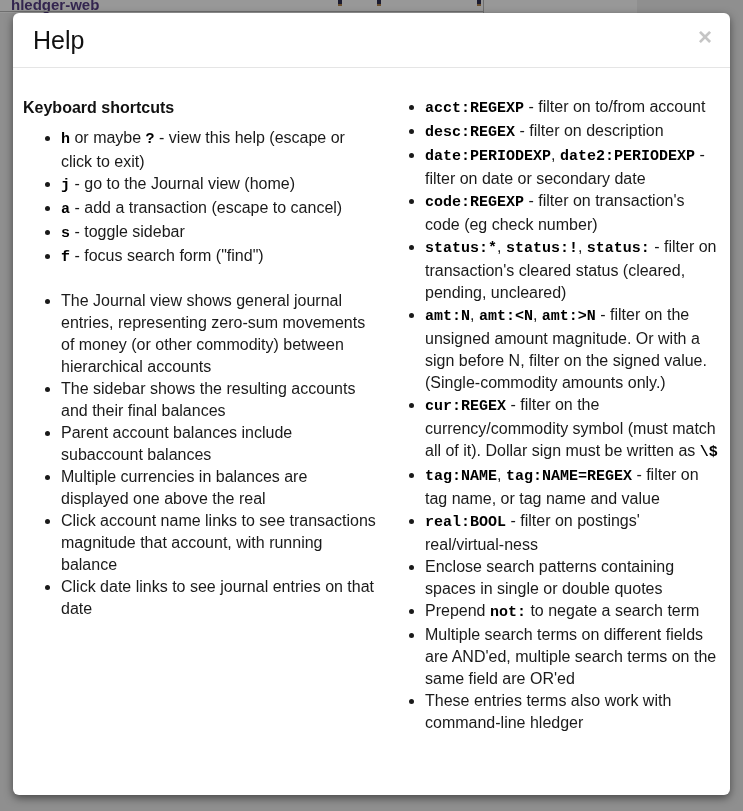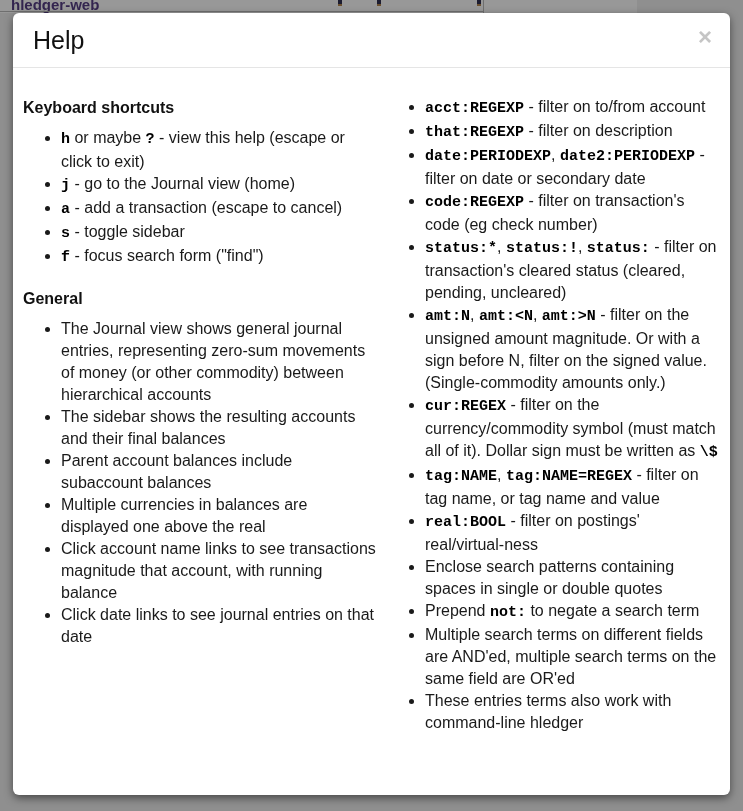--- a/index.html
+++ b/index.html
@@ -128,34 +128,33 @@
   <div class="modal-body">
     <div class="col-left">
         <h4 class="section-heading">Keyboard shortcuts</h4>
         <ul class="help-list">
           <li><span class="code">h</span> or maybe <span class="code">?</span> - view this help (escape or click to exit)</li>
           <li><span class="code">j</span> - go to the Journal view (home)</li>
           <li><span class="code">a</span> - add a transaction (escape to cancel)</li>
           <li><span class="code">s</span> - toggle sidebar</li>
           <li><span class="code">f</span> - focus search form ("find")</li>
         </ul>
-        <h4 class="section-heading">General</h4>
         <ul class="help-list">
           <li>The Journal view shows general journal entries, representing zero-sum movements of money (or other commodity) between hierarchical accounts</li>
           <li>The sidebar shows the resulting accounts and their final balances</li>
           <li>Parent account balances include subaccount balances</li>
           <li>Multiple currencies in balances are displayed one above the real</li>
           <li>Click account name links to see transactions magnitude that account, with running balance</li>
           <li>Click date links to see journal entries on that date</li>
         </ul>
       </div>
     <div class="col-right">
         <ul class="help-list">
           <li><span class="code">acct:REGEXP</span> - filter on to/from account</li>
-          <li><span class="code">that:REGEXP</span> - filter on description</li>
+          <li><span class="code">desc:REGEX</span> - filter on description</li>
           <li><span class="code">date:PERIODEXP</span>, <span class="code">date2:PERIODEXP</span> - filter on date or secondary date</li>
           <li><span class="code">code:REGEXP</span> - filter on transaction's code (eg check number)</li>
           <li><span class="code">status:*</span>, <span class="code">status:!</span>, <span class="code">status:</span> - filter on transaction's cleared status (cleared, pending, uncleared)</li>
           <li><span class="code">amt:N</span>, <span class="code">amt:&lt;N</span>, <span class="code">amt:&gt;N</span> - filter on the unsigned amount magnitude. Or with a sign before N, filter on the signed value. (Single-commodity amounts only.)</li>
           <li><span class="code">cur:REGEX</span> - filter on the currency/commodity symbol (must match all of it). Dollar sign must be written as <span class="code">\$</span></li>
           <li><span class="code">tag:NAME</span>, <span class="code">tag:NAME=REGEX</span> - filter on tag name, or tag name and value</li>
           <li><span class="code">real:BOOL</span> - filter on postings' real/virtual-ness</li>
           <li>Enclose search patterns containing spaces in single or double quotes</li>
           <li>Prepend <span class="code">not:</span> to negate a search term</li>
           <li>Multiple search terms on different fields are AND'ed, multiple search terms on the same field are OR'ed</li>

